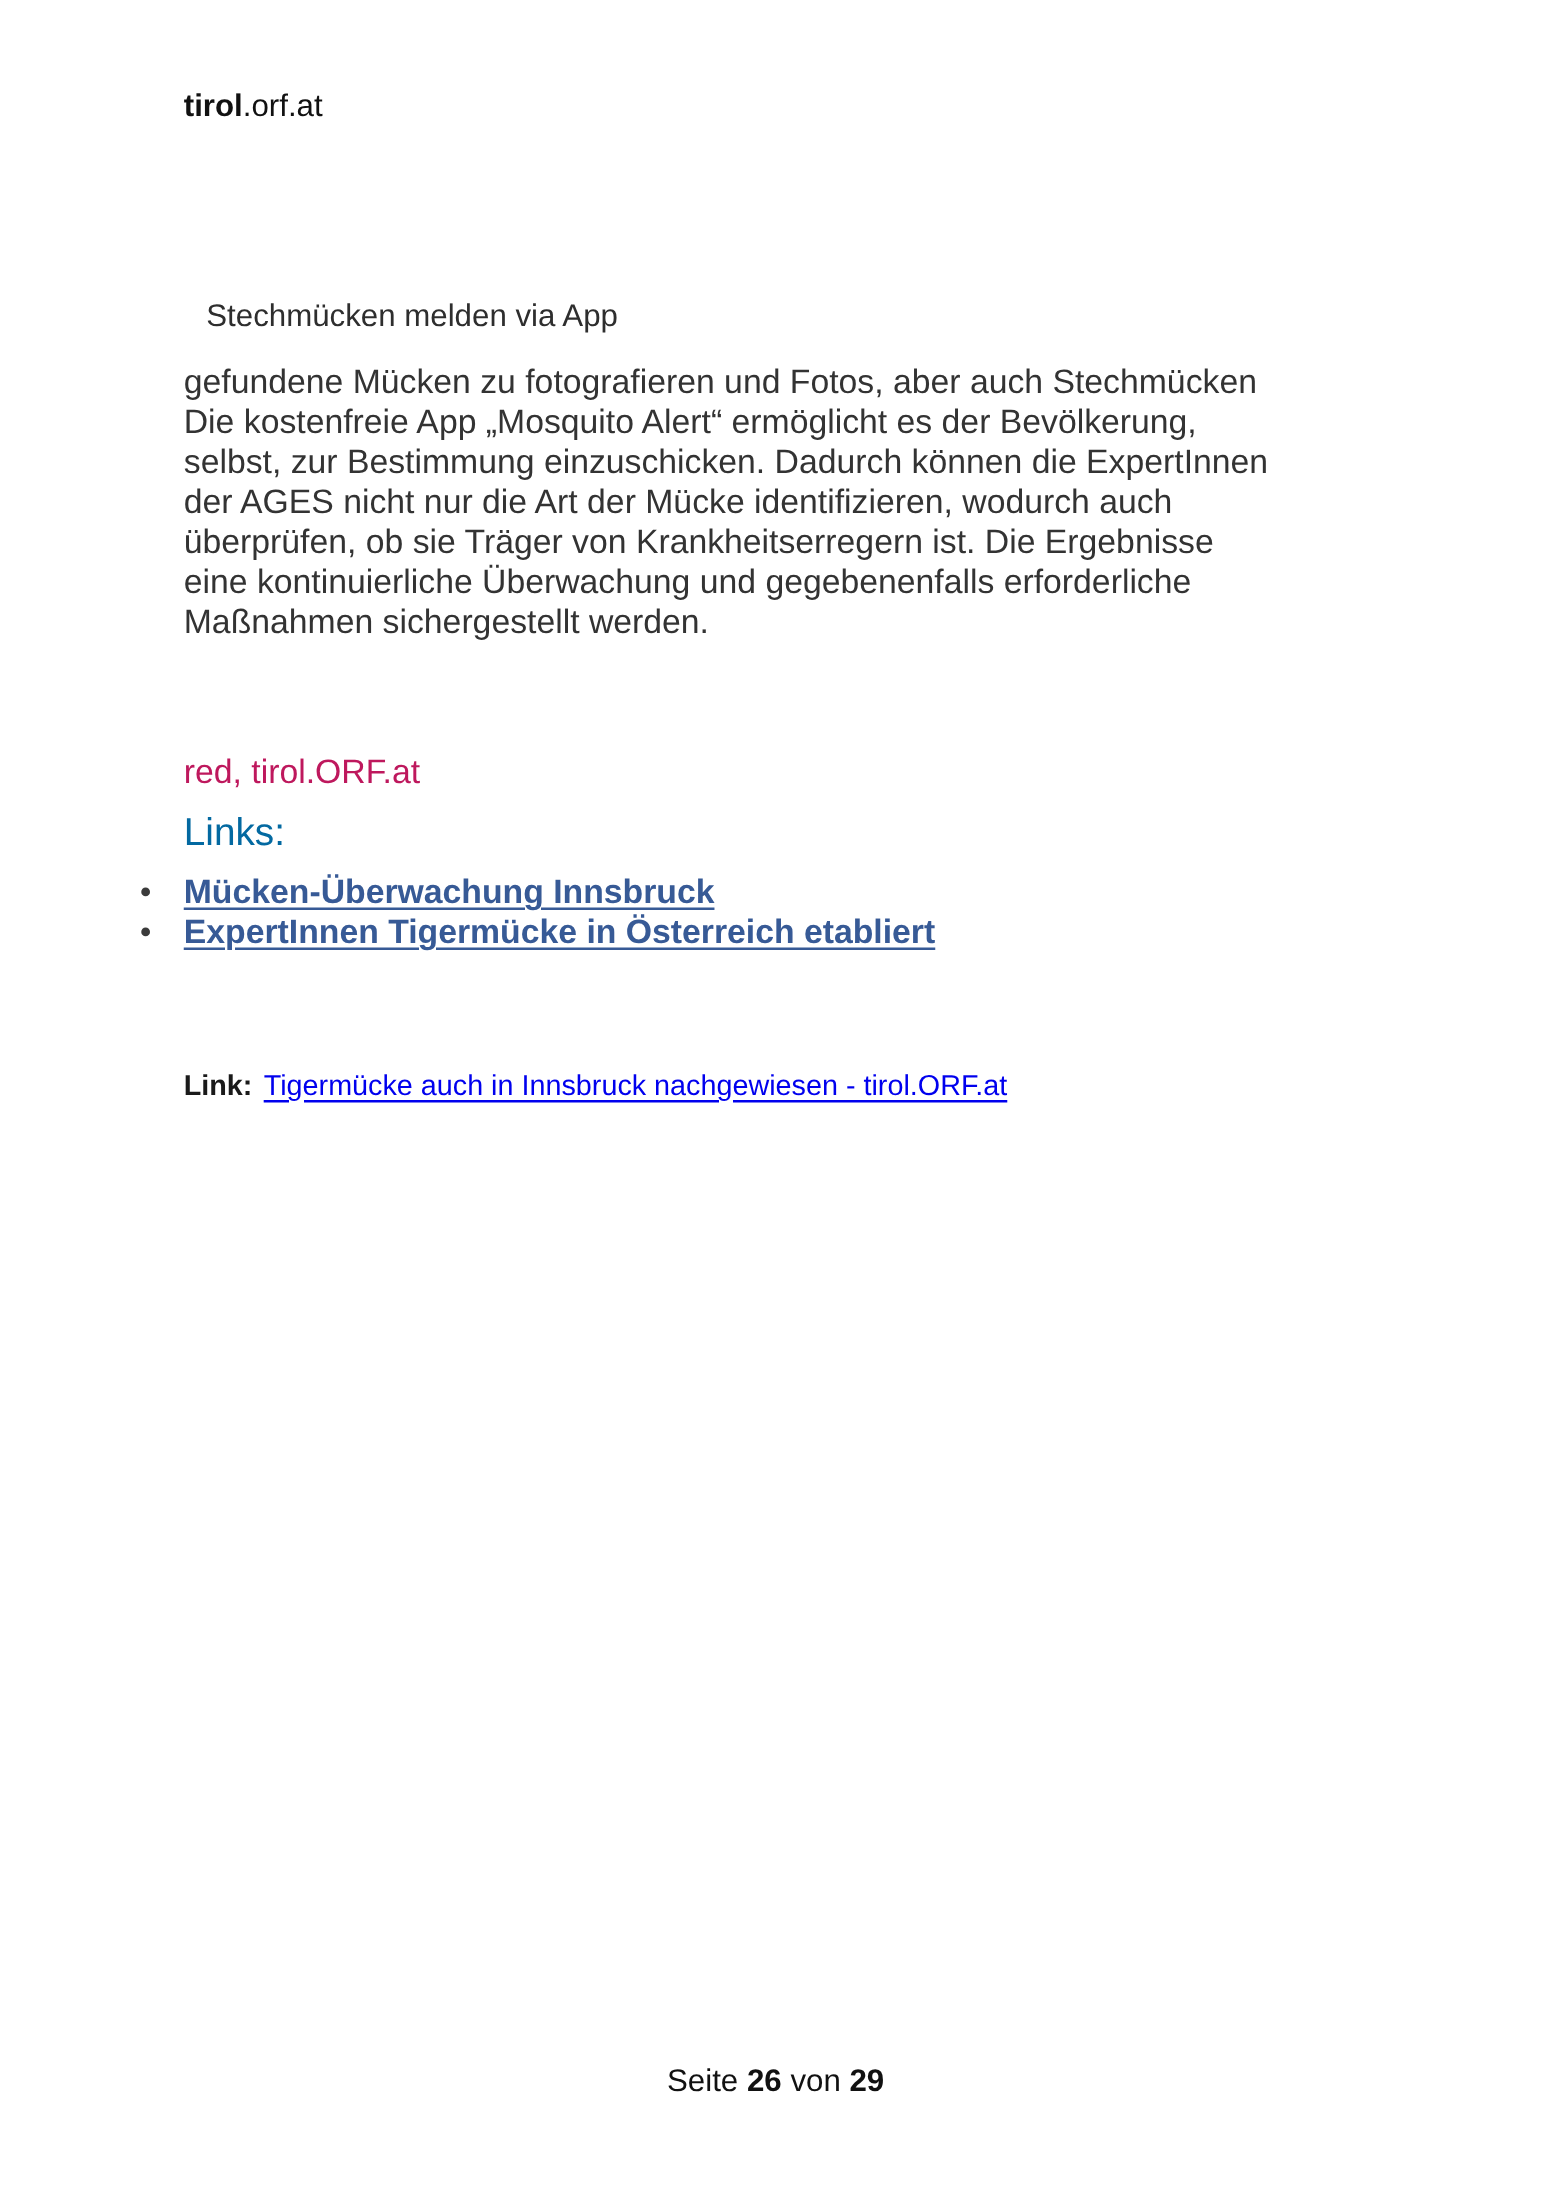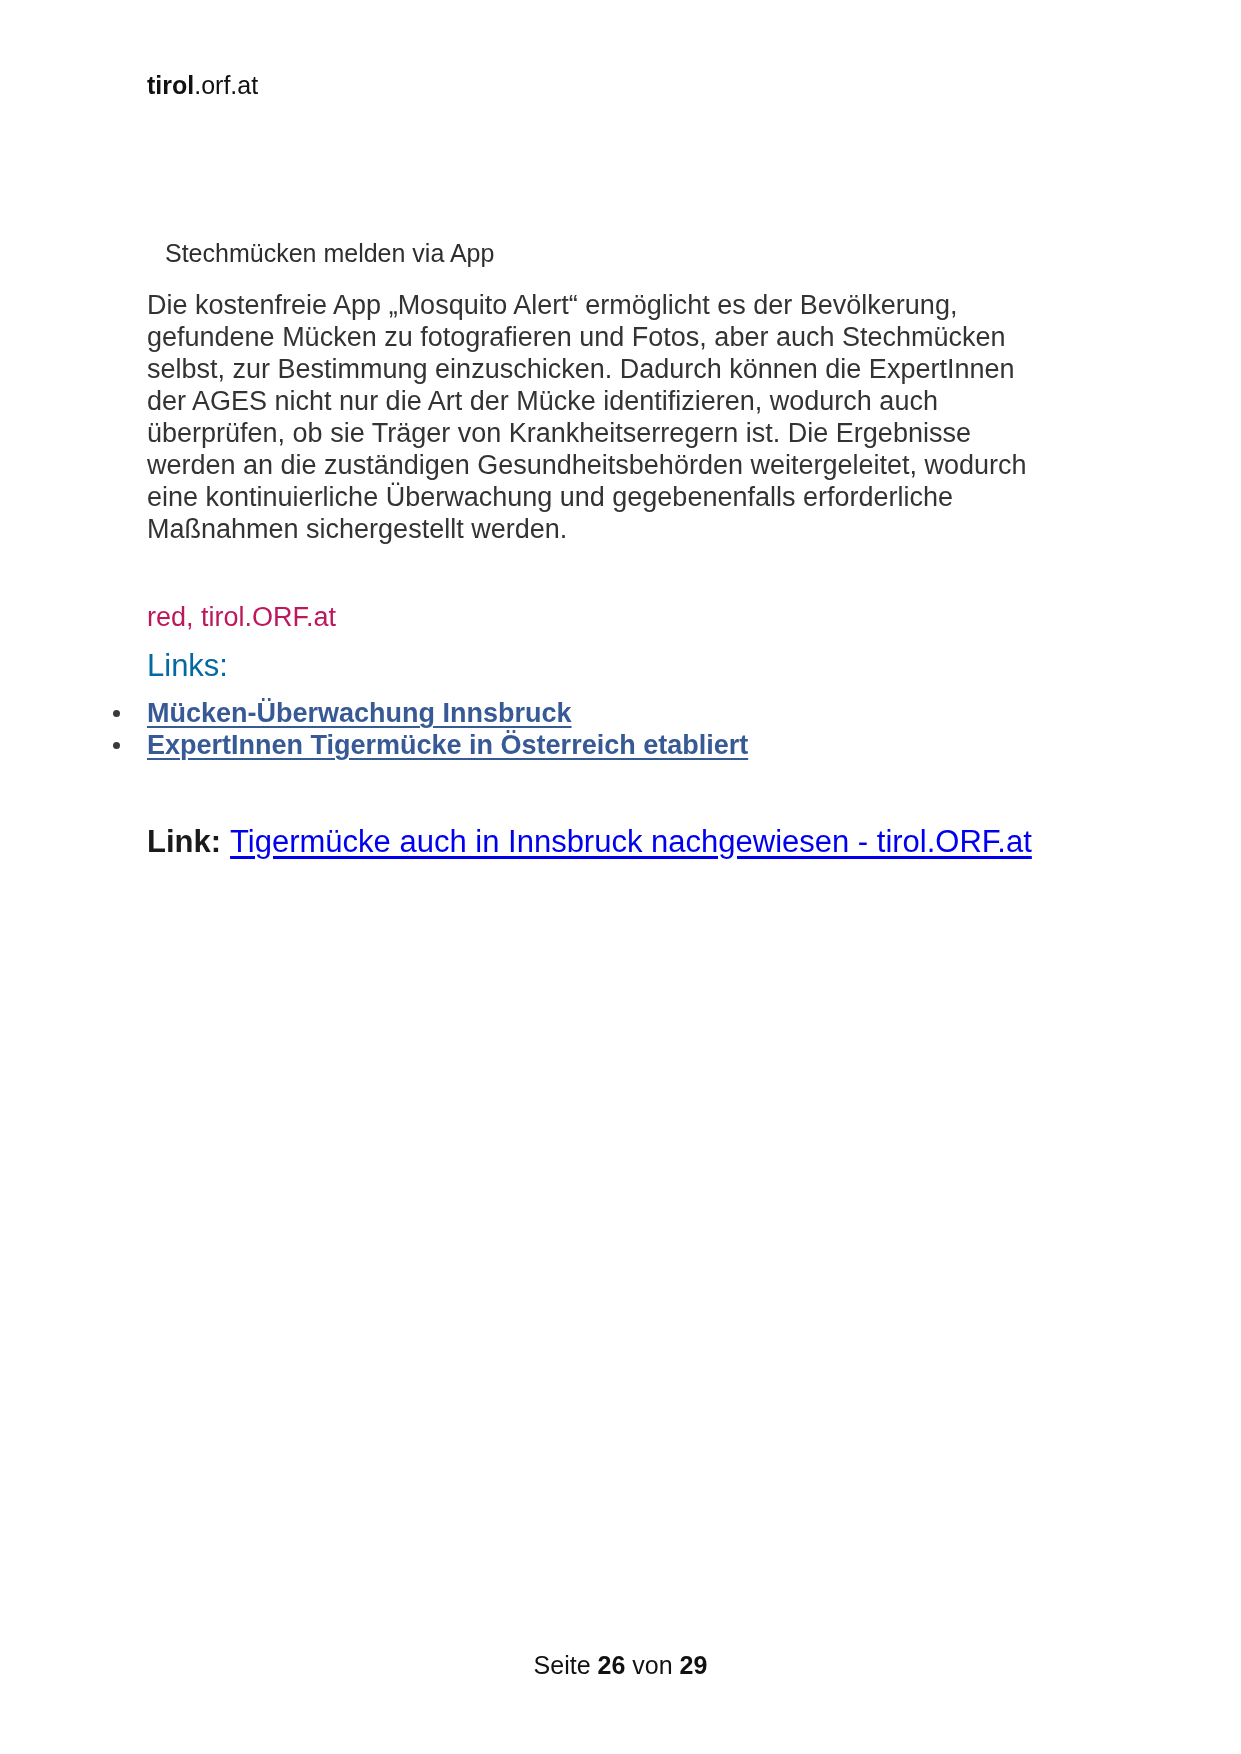--- a/index.html
+++ b/index.html
@@ -84,22 +84,22 @@
     font-weight: bold;
     color: #375a96;
     text-decoration: underline;
     text-decoration-thickness: 2px;
     text-underline-offset: 4px;
     cursor: pointer;
   }
   .source-row {
     position: absolute;
     left: 147px;
-    top: 826px;
-    font-size: 31px;
+    top: 852px;
+    font-size: 23px;
     line-height: 32px;
     white-space: nowrap;
   }
   .source-label {
     font-weight: bold;
     color: #1a1a1a;
     margin-right: 9px;
   }
   .hyperlink {
     color: #0000ee;
@@ -124,26 +124,25 @@
 
 <div class="page">
 
   <div class="site-header">
     <span class="brand-bold">tirol</span><span>.orf.at</span>
   </div>
 
   <div class="kicker">Stechmücken melden via App</div>
 
   <div class="body-text">
+    <div class="line">gefundene Mücken zu fotografieren und Fotos, aber auch Stechmücken</div>
     <div class="line">Die kostenfreie App „Mosquito Alert“ ermöglicht es der Bevölkerung,</div>
-    <div class="line">gefundene Mücken zu fotografieren und Fotos, aber auch Stechmücken</div>
     <div class="line">selbst, zur Bestimmung einzuschicken. Dadurch können die ExpertInnen</div>
     <div class="line">der AGES nicht nur die Art der Mücke identifizieren, wodurch auch</div>
     <div class="line">überprüfen, ob sie Träger von Krankheitserregern ist. Die Ergebnisse</div>
-    <div class="line">werden an die zuständigen Gesundheitsbehörden weitergeleitet, wodurch</div>
     <div class="line">eine kontinuierliche Überwachung und gegebenenfalls erforderliche</div>
     <div class="line">Maßnahmen sichergestellt werden.</div>
   </div>
 
   <div class="byline">red, tirol.ORF.at</div>
 
   <div class="links-label">Links:</div>
 
   <div class="link-list">
     <div class="list-item">

